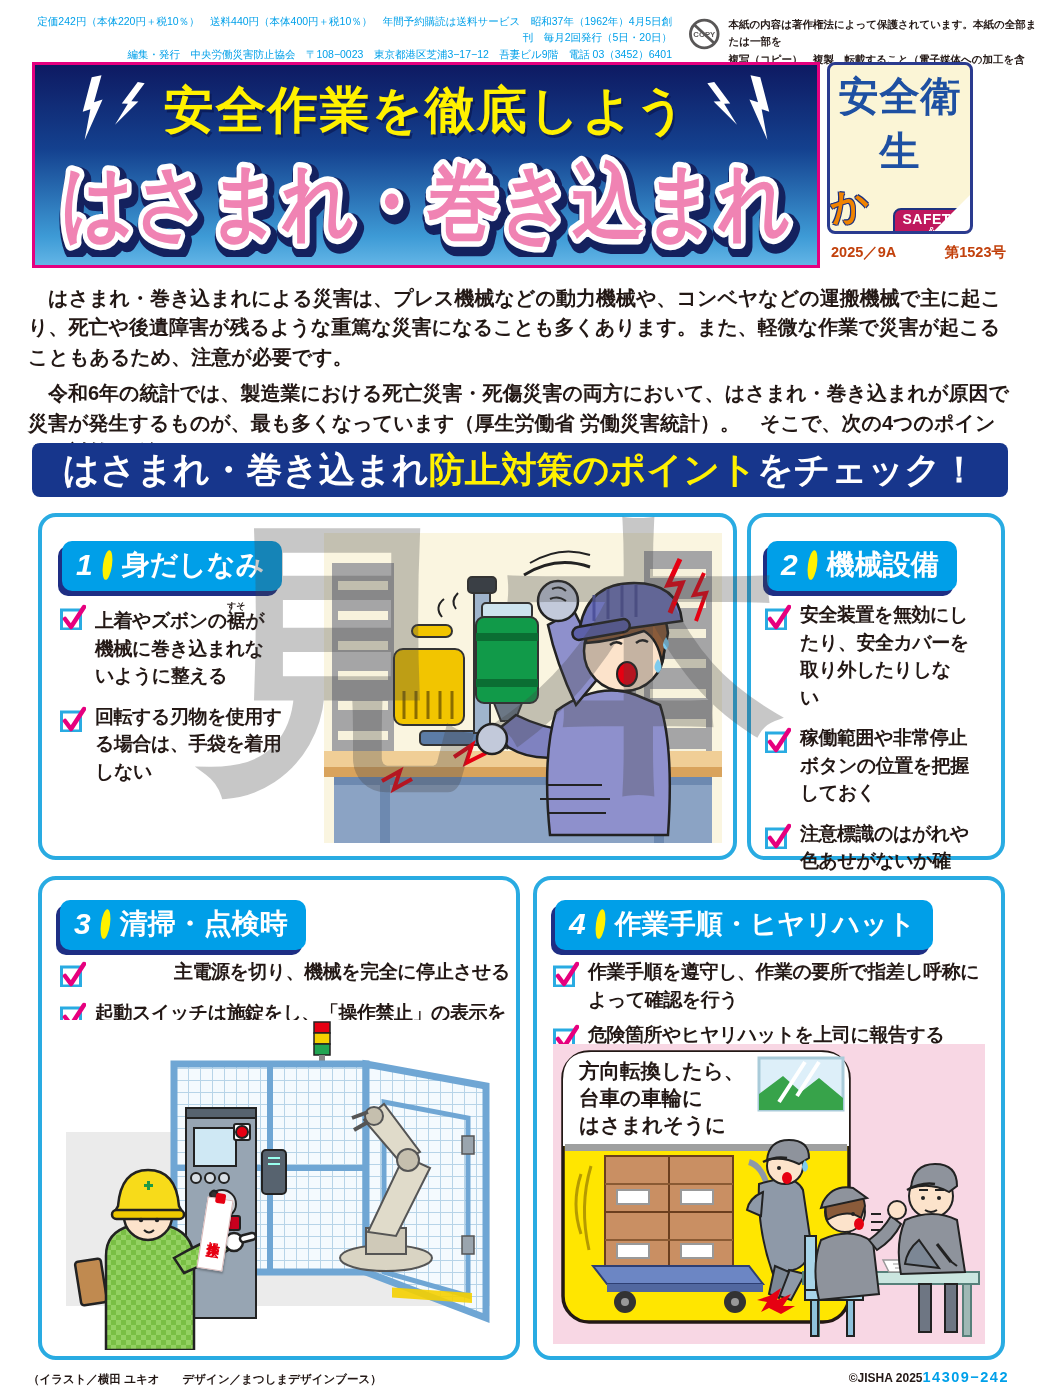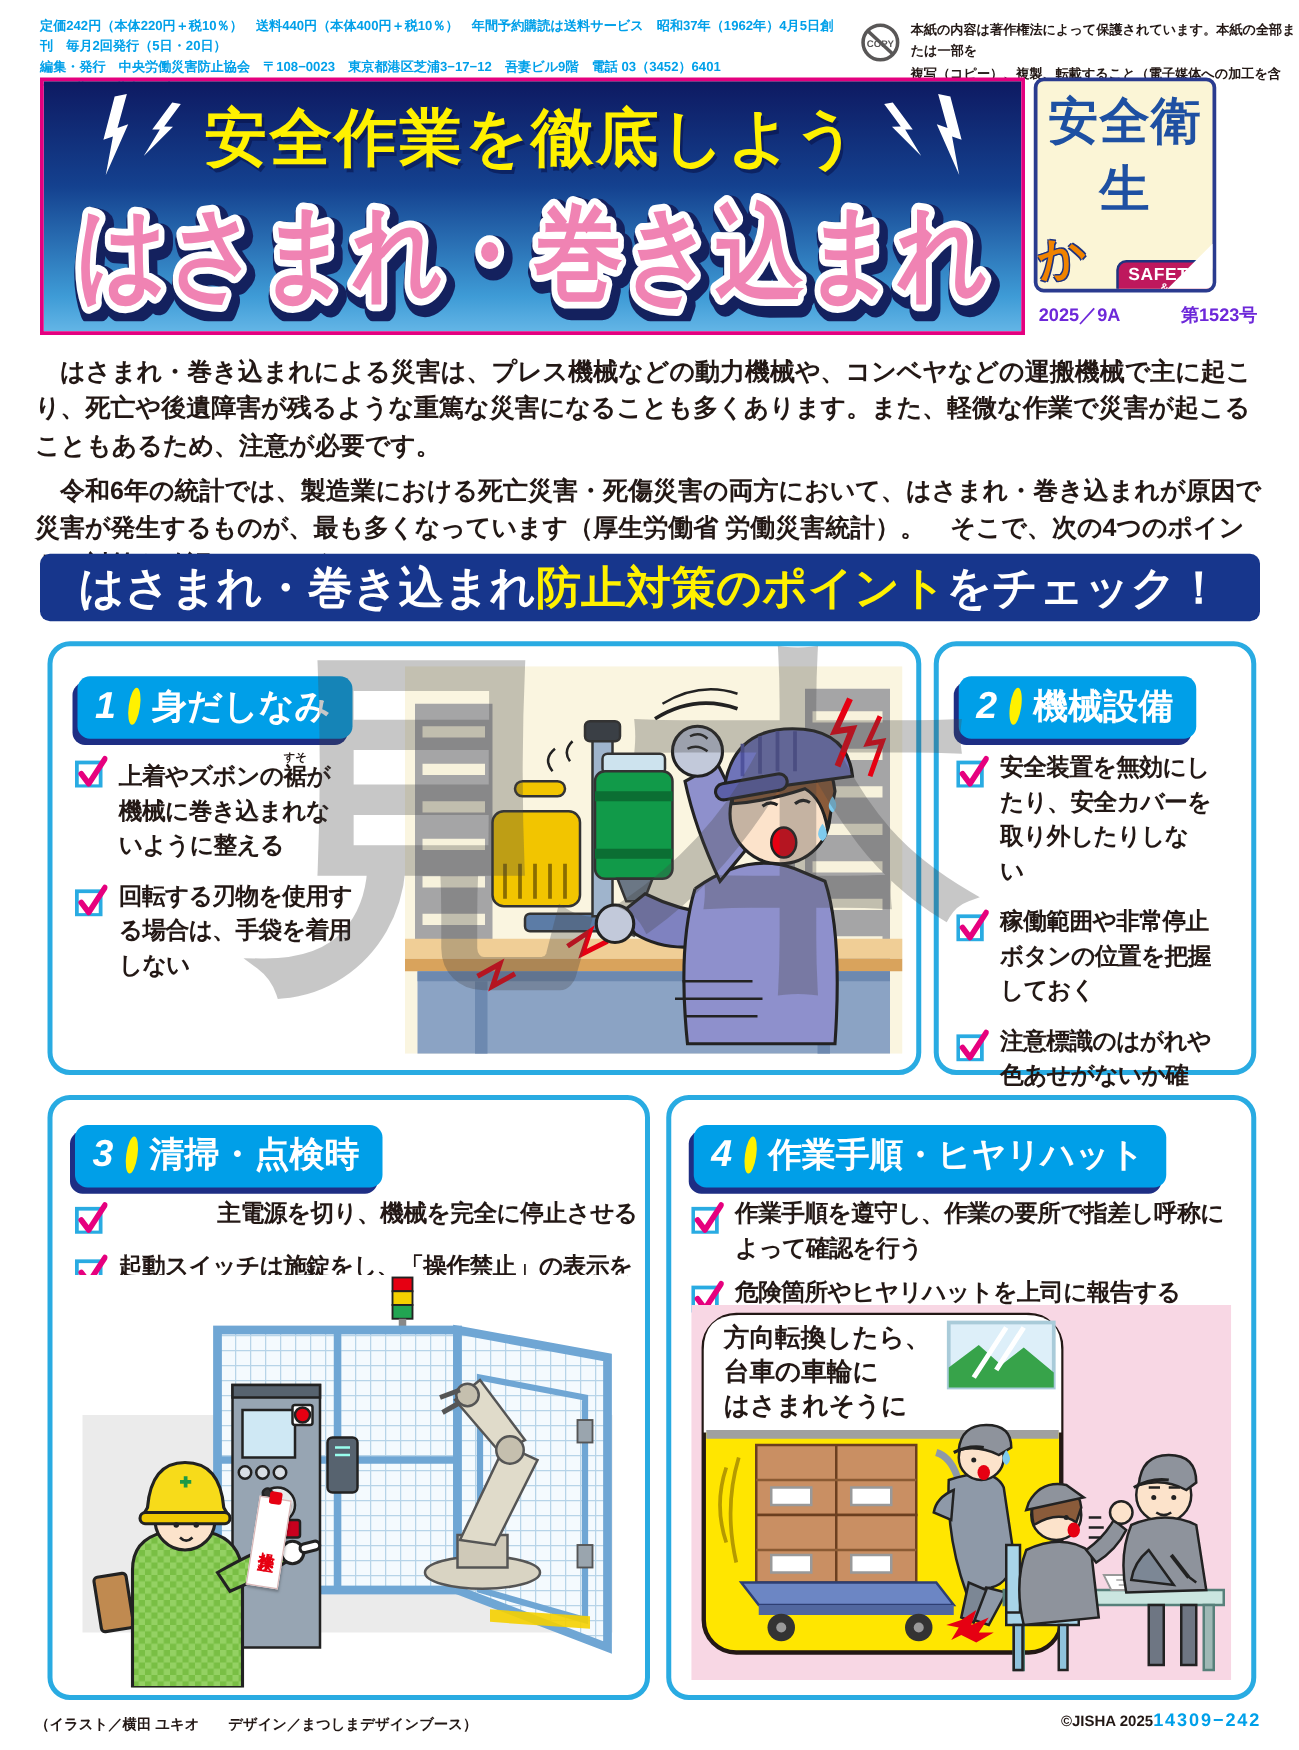--- a/index.html
+++ b/index.html
@@ -1,21 +1,21 @@
 <!DOCTYPE html>
 <html><head>
 <meta charset="utf-8">
 <style>
   html,body{margin:0;padding:0;background:#ffffff;}
   body{font-family:"Liberation Sans","DejaVu Sans",sans-serif;color:#231815;}
   .page{position:relative;width:1039px;height:1400px;background:#fff;overflow:hidden;}
 
   
   .masthead{position:absolute;left:32px;top:13px;width:640px;color:#00A0E9;
-    font-size:10.5px;font-weight:700;line-height:1.55;}
+    font-size:10.5px;font-weight:400;line-height:1.55;text-align:right;}
   .copy-group{position:absolute;left:688px;top:14px;display:flex;gap:8px;align-items:flex-start;}
   .copy-note{font-size:10.5px;font-weight:700;color:#231815;line-height:1.65;padding-top:2px;}
 
   
   .banner{position:absolute;left:32px;top:62px;width:788px;height:206px;box-sizing:border-box;
     border:3px solid #E4007F;
     background:linear-gradient(180deg,#0E1A62 0%,#14418F 42%,#3E9BD6 86%,#63B5E6 100%);
     display:flex;flex-direction:column;align-items:center;justify-content:center;}
   .slogan-row{display:flex;align-items:center;gap:16px;margin-top:2px;}
   .slogan{color:#FFF100;font-size:50px;font-weight:900;letter-spacing:2px;
@@ -41,21 +41,21 @@
   .badge .amp{font-size:9px;display:block;}
   .shinbun{text-align:center;margin-top:0;}
   .shinbun span{display:inline-block;font-size:40px;font-weight:900;
     text-shadow:1px 1px 0 #1E3380,-1px 1px 0 #1E3380,1px -1px 0 #1E3380,-1px -1px 0 #1E3380;}
   .shinbun .s0{color:#7C4198;transform:rotate(-8deg);}
   .shinbun .s1{color:#F08300;transform:rotate(6deg);}
   .shinbun .s2{color:#2EA7E0;transform:rotate(-6deg);}
   .shinbun .s3{color:#E60012;transform:rotate(8deg);}
   .issue-line{position:absolute;left:827px;top:243px;width:183px;display:flex;
     justify-content:space-between;box-sizing:border-box;padding:0 4px;
-    color:#6d28d9;font-weight:700;font-size:14.5px;}
+    color:#c2410c;font-weight:700;font-size:14.5px;}
 
   
   .intro{position:absolute;left:28px;top:284px;width:984px;font-size:20px;
     font-weight:600;line-height:1.47;color:#231815;}
   .intro p{margin:0 0 7px 0;}
 
   
   .section-banner{position:absolute;left:32px;top:443px;width:976px;height:54px;
     background:#17368C;border-radius:8px;display:flex;align-items:center;justify-content:center;
     font-size:36px;font-weight:900;white-space:nowrap;transform-origin:center;}

